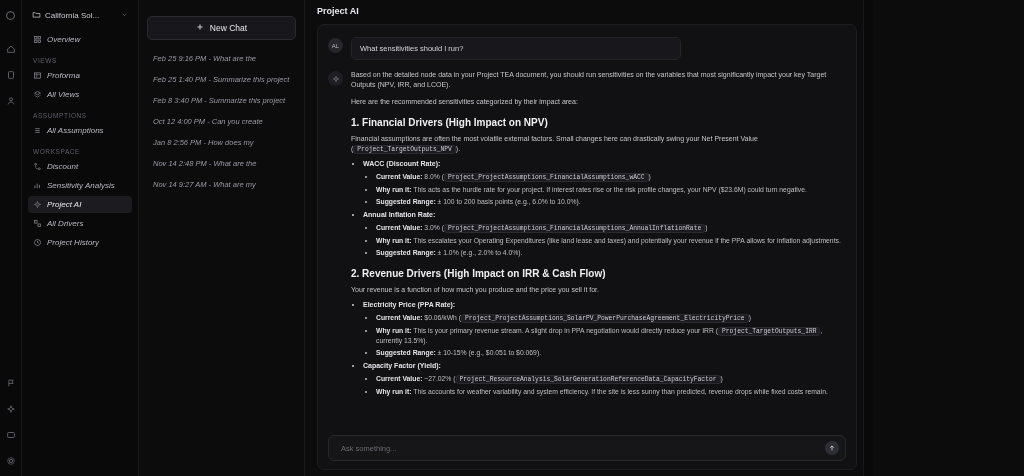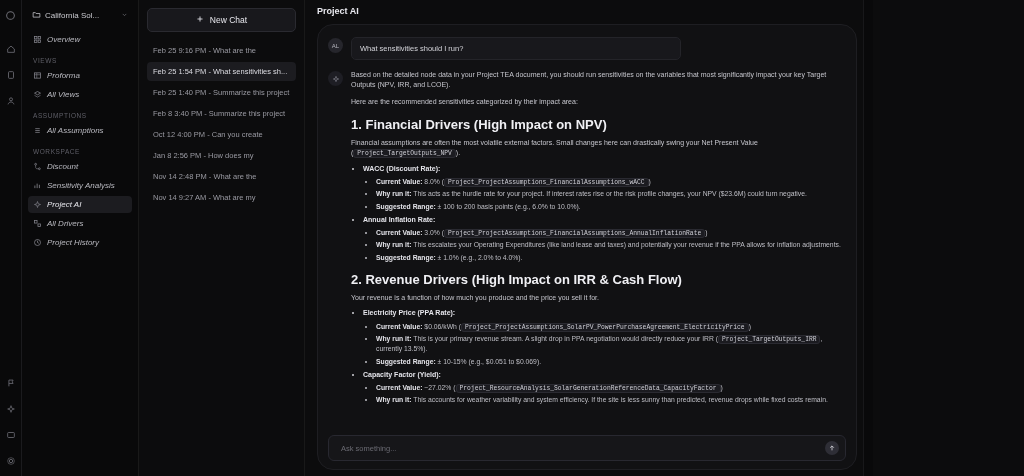--- a/index.html
+++ b/index.html
@@ -75,21 +75,21 @@
     margin: 9px 0 3px 5px;
     text-transform: uppercase;
   }
 
   
   .history {
     width: 166px;
     flex: 0 0 166px;
     background: #0c0c0d;
     border-right: 1px solid #191919;
-    padding: 8px 8px;
+    padding: 16px 8px;
     overflow: hidden;
   }
   .new-chat {
     width: 100%;
     background: #18181c;
     border: 1px solid #2a2a30;
     color: #e6e6ec;
     border-radius: 5px;
     padding: 6px 0;
     font-size: 8.5px;
@@ -98,20 +98,21 @@
   }
   .hist-item {
     font-size: 7.5px;
     color: #9a9aa2;
     padding: 5px 6px;
     border-radius: 4px;
     margin-bottom: 2px;
     white-space: nowrap;
     overflow: hidden;
     text-overflow: ellipsis;
+    font-style: italic;
   }
   .hist-item.active { background: #1c1c20; color: #dcdce2; }
 
   
   .main {
     flex: 1 1 auto;
     display: flex;
     flex-direction: column;
     background: #0c0c0d;
     min-width: 0;
@@ -121,21 +122,21 @@
     display: flex; align-items: center;
     padding: 0 12px;
     font-size: 9px;
     color: #e9e9ef;
     font-weight: bold;
   }
   .chat-panel {
     margin: 2px 6px 6px 12px;
     background: #111113;
     border: 1px solid #1e1e22;
-    border-radius: 16px;
+    border-radius: 7px;
     flex: 1 1 auto;
     display: flex;
     flex-direction: column;
     min-height: 0;
     overflow: hidden;
     position: relative;
   }
   .messages {
     flex: 1 1 auto;
     overflow: hidden;
@@ -156,21 +157,21 @@
     background: #18181c;
     border: 1px solid #242429;
     border-radius: 5px;
     padding: 6px 8px;
     font-size: 7.5px;
     color: #d4d4da;
     width: 330px;
   }
   .ai-body { font-size: 7px; color: #c6c6cd; line-height: 1.45; width: 100%; }
   .ai-body p { margin: 0 0 7px 0; }
-  .ai-h2 { font-size: 13px; font-weight: bold; color: #f0f0f4; margin: 9px 0 3px; }
+  .ai-h2 { font-size: 10px; font-weight: bold; color: #f0f0f4; margin: 9px 0 3px; }
   .ai-sub { font-size: 7px; color: #c6c6cd; margin: 0 0 5px 0; }
   ul.lvl1 { margin: 0 0 6px 0; padding-left: 12px; list-style: disc; }
   ul.lvl1 > li { margin-bottom: 3px; color: #d2d2d8; font-size: 7px; }
   ul.lvl2 { margin: 3px 0 2px 0; padding-left: 13px; list-style: disc; }
   ul.lvl2 > li { margin-bottom: 2.5px; color: #bfbfc6; font-size: 6.8px; }
   .lbl { font-weight: bold; color: #e4e4ea; }
   code.tok {
     background: #1b1b20;
     border: 1px solid #2a2a31;
     border-radius: 3px;
@@ -377,21 +378,20 @@
   <div class="history">
     <div class="new-chat">
       <span>
         <svg width="8" height="8" viewBox="0 0 12 12">
             <path d="M6 2.2v7.6M2.2 6h7.6" stroke="currentColor" stroke-width="1.3"></path>
           </svg>
       </span>
       <span>New Chat</span>
     </div>
     <div class="hist-item">Feb 25 9:16 PM - What are the</div>
-    <div class="hist-item active">Feb 25 1:54 PM - What sensitivities sh...</div>
     <div class="hist-item">Feb 25 1:40 PM - Summarize this project</div>
     <div class="hist-item">Feb 8 3:40 PM - Summarize this project</div>
     <div class="hist-item">Oct 12 4:00 PM - Can you create</div>
     <div class="hist-item">Jan 8 2:56 PM - How does my</div>
     <div class="hist-item">Nov 14 2:48 PM - What are the</div>
     <div class="hist-item">Nov 14 9:27 AM - What are my</div>
   </div>
 
   <div class="main">
     <div class="main-header">Project AI</div>

